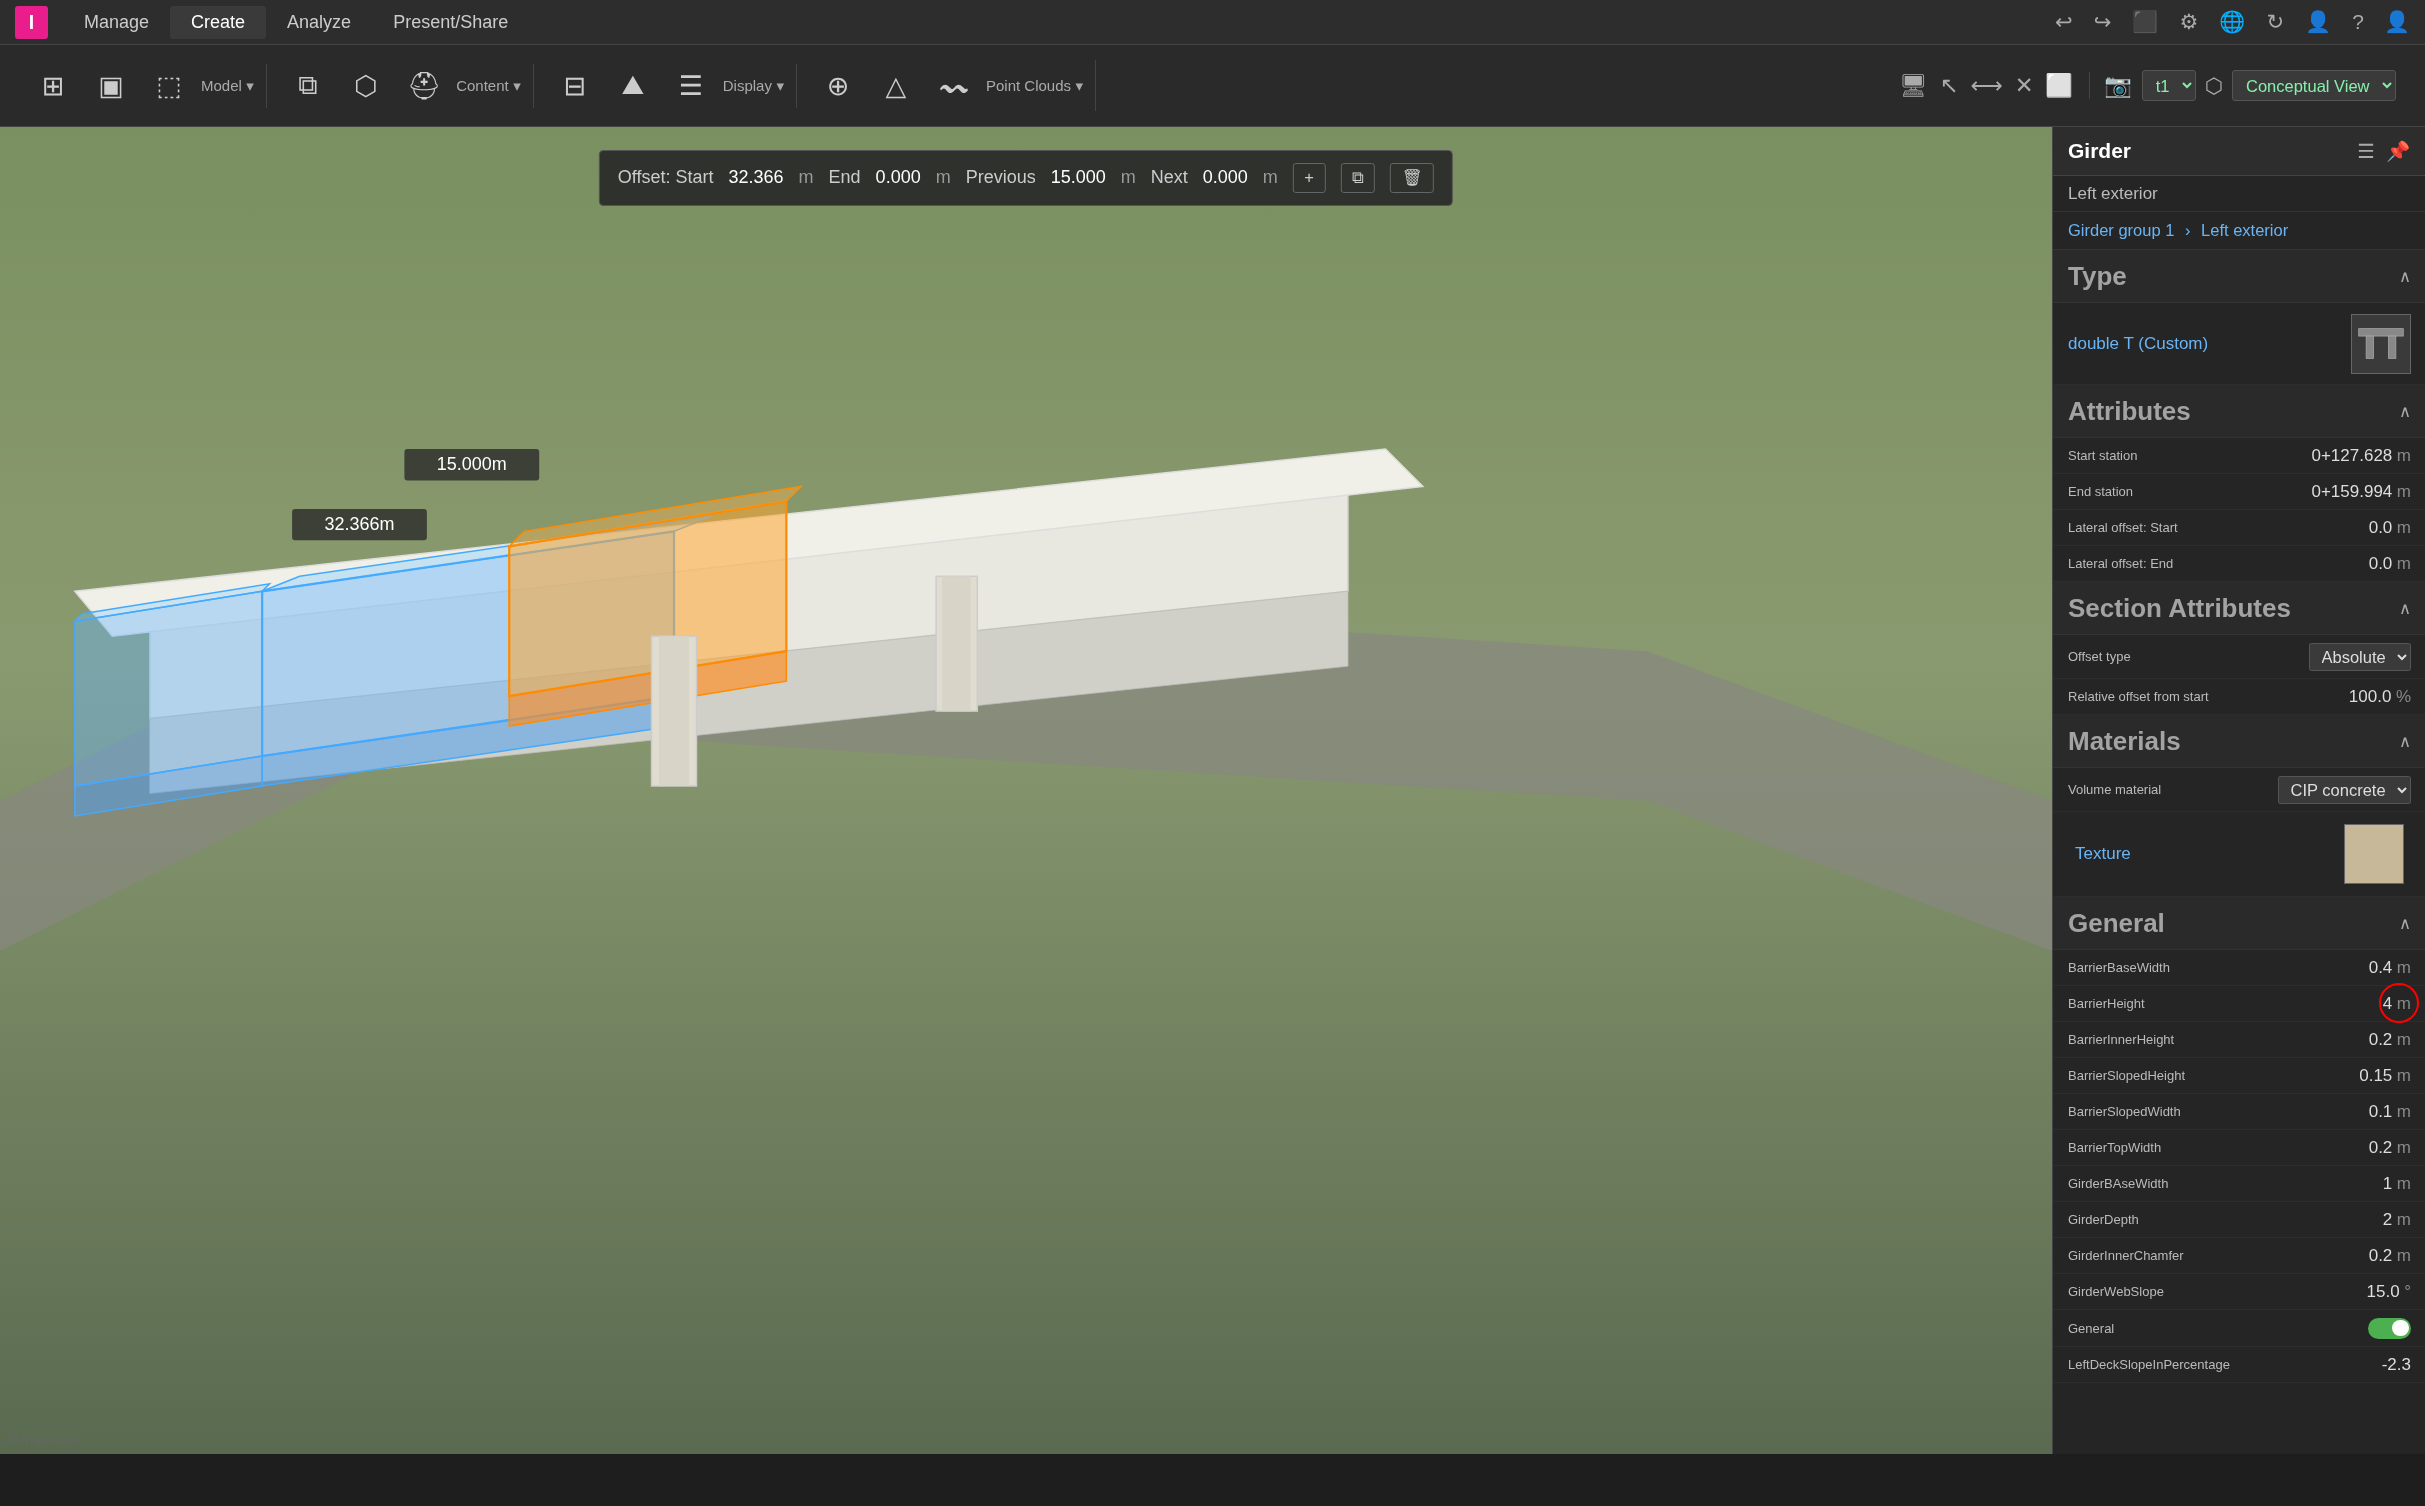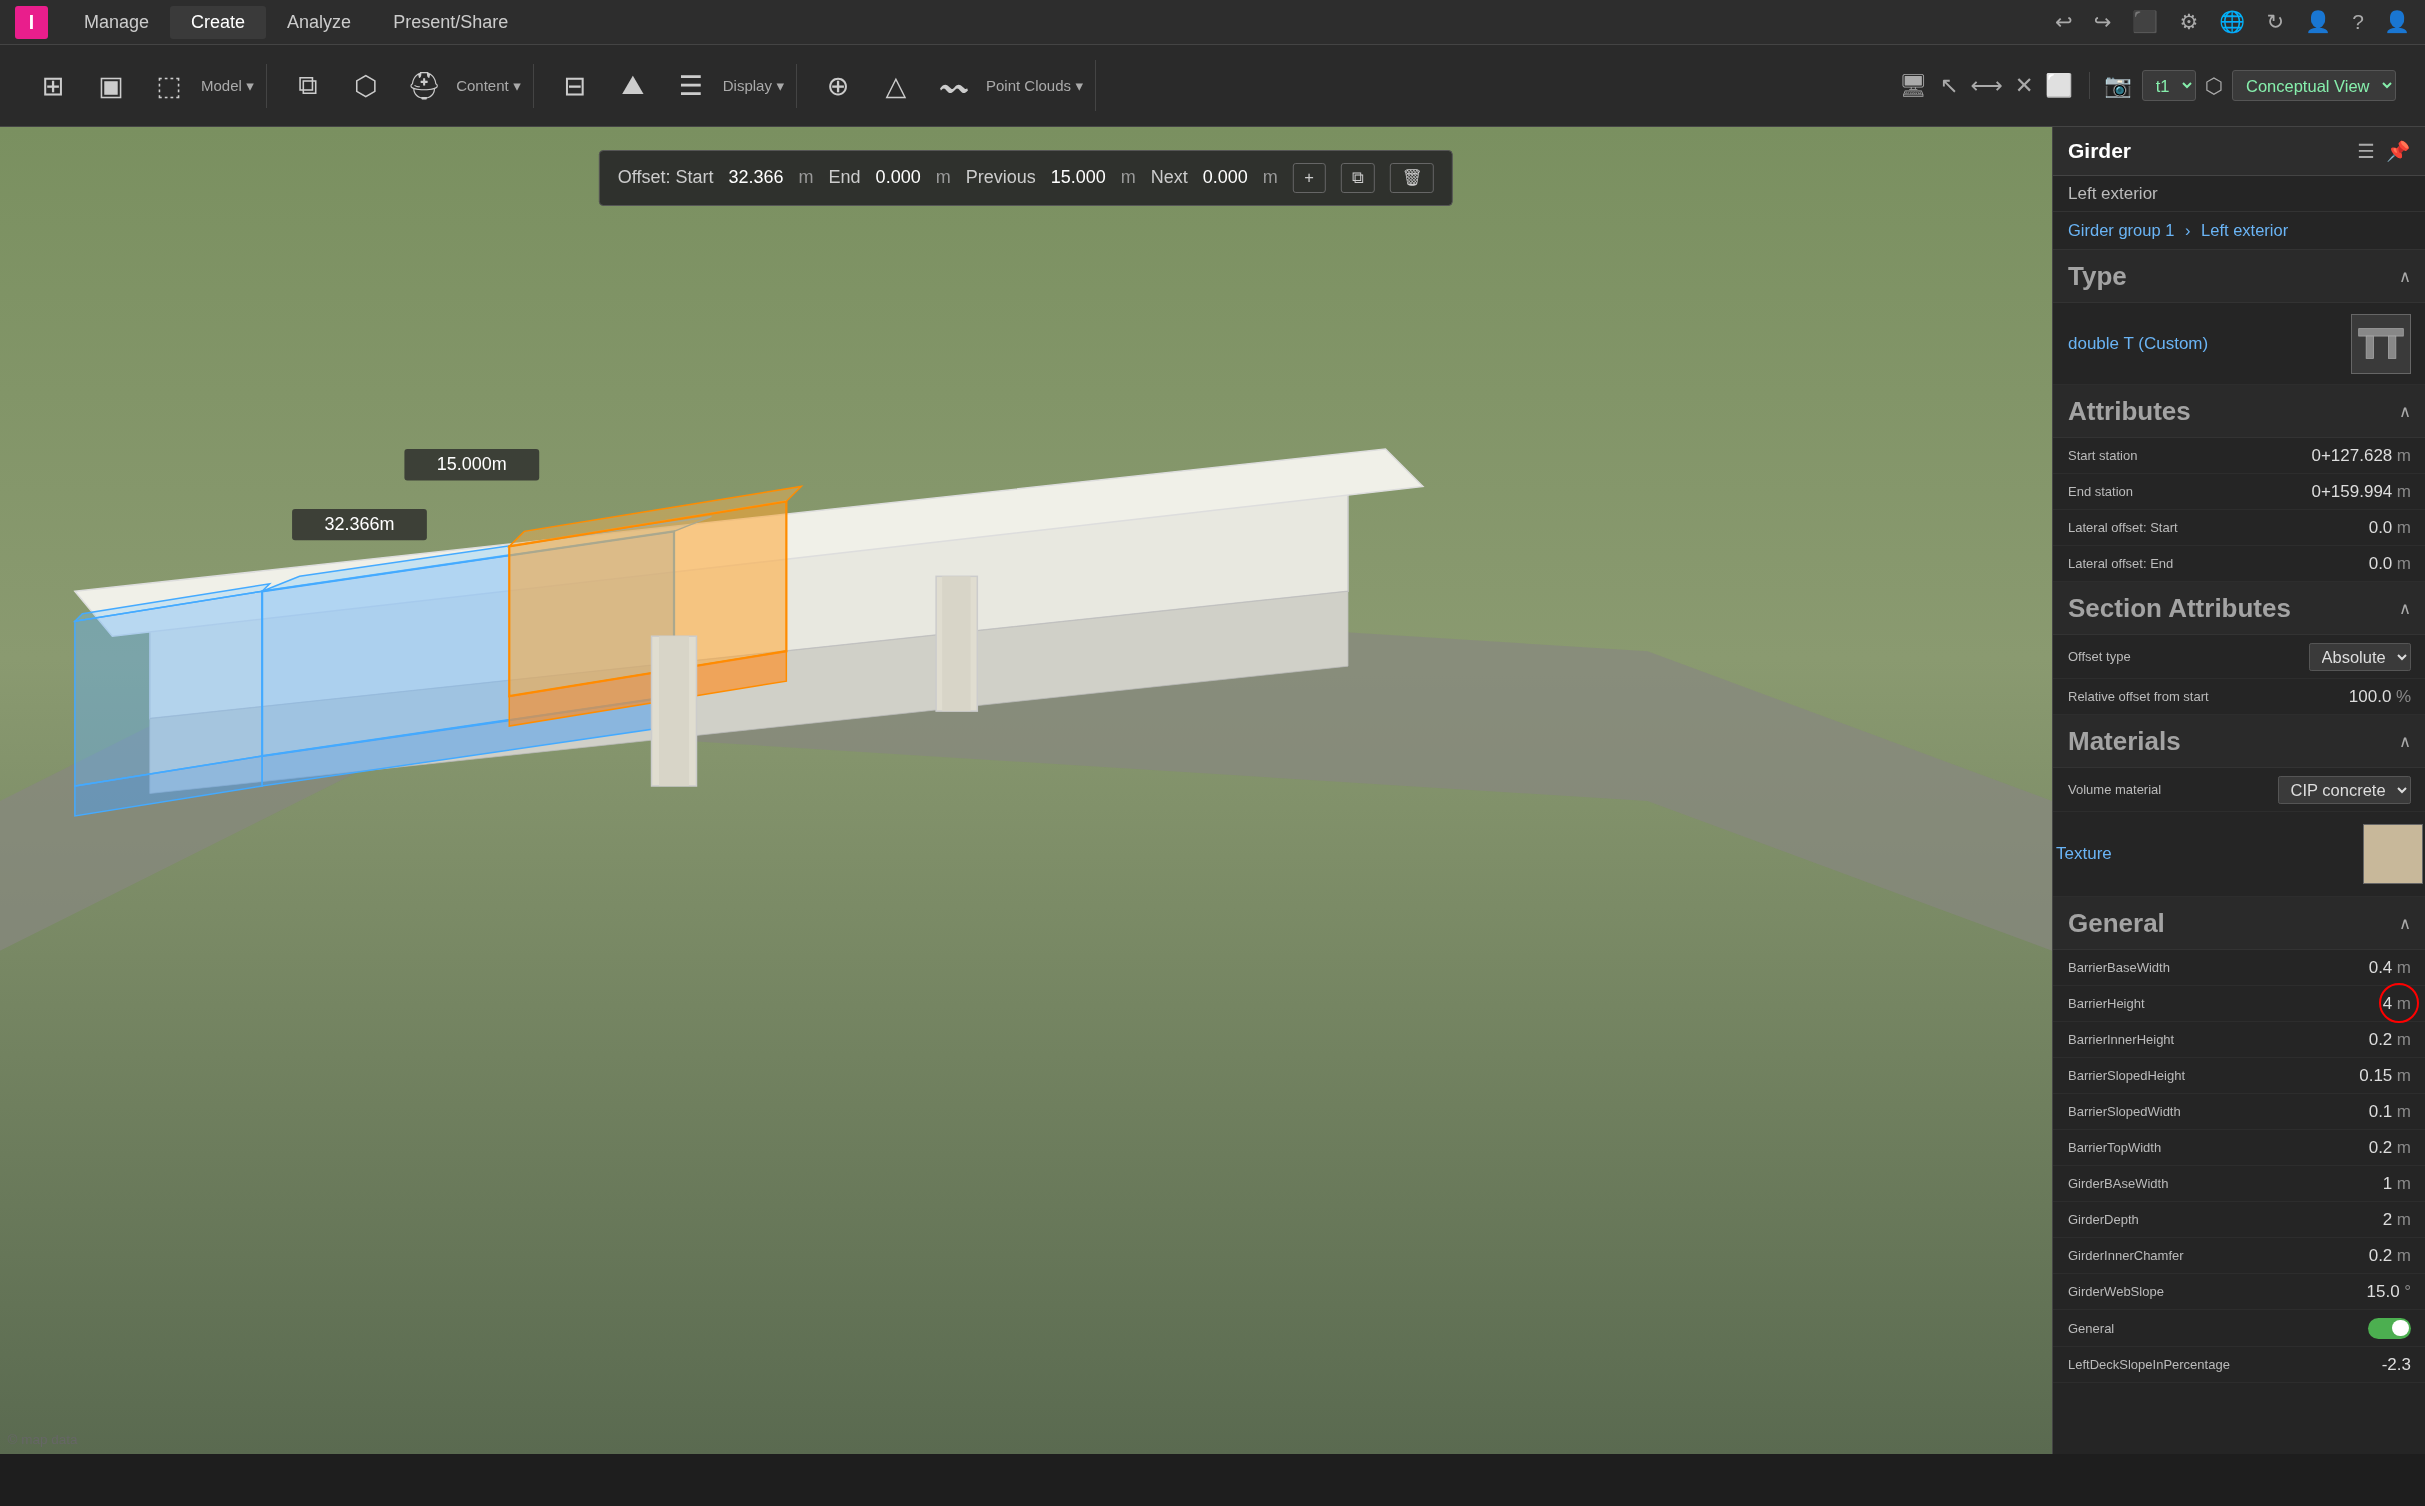--- a/index.html
+++ b/index.html
@@ -197,21 +197,21 @@
     .prop-value { font-size: 17px; color: #ddd; text-align: right; }
     .prop-value .unit { color: #888; margin-left: 4.5px; }
     .prop-value.link { color: #6ab4f5; cursor: pointer; }
     .prop-dropdown {
       background: #3a3a3a; border: 0.7px solid #555;
       color: #ddd; padding: 3px 7.5px; border-radius: 2.2px;
       font-size: 16.5px; cursor: pointer;
     }
 
     .texture-row {
-      padding: 12px 3px;
+      padding: 12px 22px;
       border-bottom: 0.7px solid #2d2d2d;
     }
     .texture-link { color: #6ab4f5; font-size: 17px; cursor: pointer; }
     .texture-preview {
       width: 60px; height: 60px;
       background: #c8b89a;
       border: 0.7px solid #666;
       margin-left: auto;
       display: block;
     }

